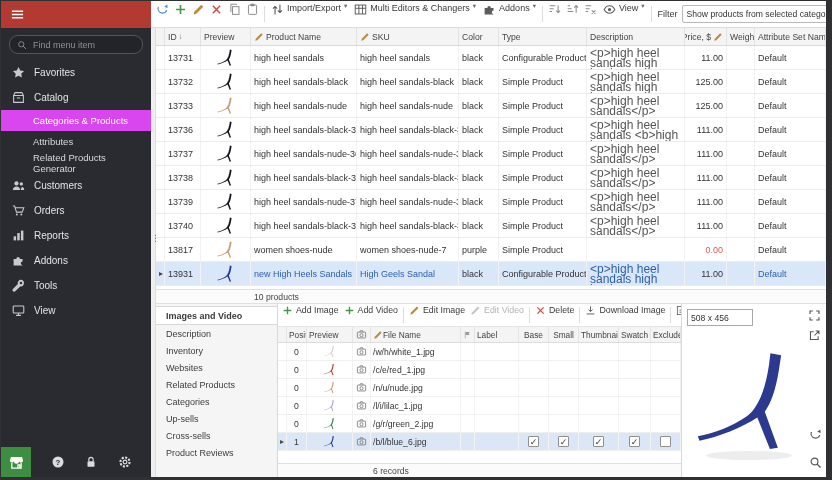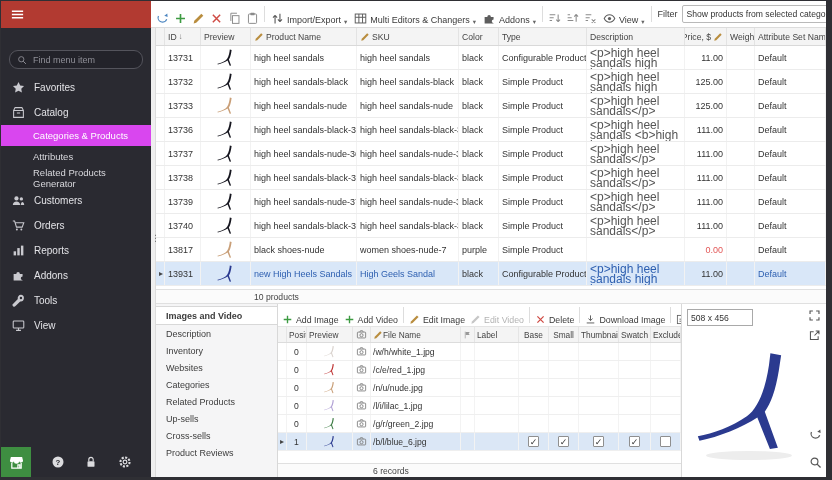--- a/index.html
+++ b/index.html
@@ -7,38 +7,38 @@
   .window{position:relative;width:832px;height:480px;background:#2f2f34;box-sizing:border-box;padding:1px 6px 3px 1px}
   .inner{position:relative;width:825px;height:476px;background:#fff;overflow:hidden}
   svg{display:block}
   .i{width:13px;height:13px;flex:none}
   button{font-family:inherit;cursor:pointer}
 
   
   #sidebar{position:absolute;left:0;top:0;width:150px;height:100%;background:#2a2a31;color:#e3e3e7}
   #side-head{height:27px;background:#b23a31;display:flex;align-items:center;padding-left:9px}
   #side-head .i{width:15px;height:15px;color:#fff}
-  #side-search{margin:22px 8px 6px;height:17px;border:1px solid #54545c;border-radius:9px;background:#23232a;display:flex;align-items:center;gap:4px;padding:0 7px}
+  #side-search{margin:7px 8px 6px;height:17px;border:1px solid #54545c;border-radius:9px;background:#23232a;display:flex;align-items:center;gap:4px;padding:0 7px}
   #side-search .i{width:10px;height:10px;color:#8f8f97}
   #side-search input{background:none;border:none;outline:none;color:#cfcfd4;font-size:9px;width:100%;font-family:inherit}
   #side-search input::placeholder{color:#8f8f97}
   .side-item{height:25px;display:flex;align-items:center;gap:9px;padding-left:11px;font-size:10px;cursor:pointer}
   .si{width:13px;height:13px;color:#c9c9cf;flex:none}
   .side-sub{height:21px;display:flex;align-items:center;padding-left:32px;font-size:9.5px;color:#d8d8dd;cursor:pointer}
   .side-sub.selected{background:#d946ef;color:#fff}
   #side-bottom{position:absolute;bottom:0;left:0;width:100%;height:30px;display:flex;align-items:center}
   #store-tile{width:30px;height:30px;background:#3e8e41;border:none;display:flex;align-items:center;justify-content:center}
   #store-tile .i{width:15px;height:15px;color:#fff}
   #side-bottom .rest{flex:1;display:flex;justify-content:space-evenly;align-items:center}
   .sb-btn{background:none;border:none;padding:0}
   .sb-btn .i{width:14px;height:14px;color:#dcdcdf}
 
   
   #main-toolbar{position:absolute;left:150px;top:0;right:0;height:27px;background:#fff;border-bottom:1px solid #dcdcdc;display:flex;align-items:center;padding:0 3px;gap:1px;overflow:hidden;white-space:nowrap;box-sizing:border-box}
-  .tb{display:inline-flex;align-items:flex-end;gap:3px;border:none;background:none;font-size:9px;color:#3a3a3a;padding:0 3px;height:22px;flex:none}
+  .tb{display:inline-flex;align-items:flex-start;gap:3px;border:none;background:none;font-size:9px;color:#3a3a3a;padding:0 3px;height:22px;flex:none}
   .ico{padding:0 2px}
   .sep{width:1px;height:16px;background:#ddd;margin:0 2px;flex:none}
   .caret{font-size:6.5px;color:#666;line-height:1}
   .lbl{font-size:9px;color:#3a3a3a;padding:0 3px;flex:none}
   .combo{flex:none;display:inline-flex;align-items:center;justify-content:space-between;gap:3px;width:166px;height:18px;border:1px solid #b9b9b9;border-radius:2px;padding:0 4px;font-size:8.6px;color:#333;background:#fff;cursor:pointer;overflow:hidden;box-sizing:border-box}
   .combo-val{white-space:nowrap;overflow:hidden;text-overflow:ellipsis}
   .c-blue{color:#4b85c0}.c-green{color:#3d9b42}.c-yellow{color:#b98d3e}.c-red{color:#cf4a43}.c-gray{color:#8b8b8b}.c-dgray{color:#5d5d5d}
 
   
   #splitter{position:absolute;left:150px;top:27px;width:5px;bottom:0;background:#efefef;border-right:1px solid #dcdcdc;box-sizing:border-box;cursor:col-resize}
@@ -619,21 +619,21 @@
         </div>
 
         <div class="pg-row pgcols">
           <div class="ind"></div>
           <div>13817</div>
           <div class="prev">
               <svg class="shoe" style="color: rgb(201, 159, 120);">
                 <use href="#i-shoe"></use>
               </svg>
             </div>
-          <div class="sel-blue">black shoes-nude</div>
+          <div class="sel-blue">women shoes-nude</div>
           <div class="sel-blue">women shoes-nude-7</div>
           <div>purple</div>
           <div>Simple Product</div>
           <div class="desc sel-blue"></div>
           <div class="price red">0.00</div>
           <div></div>
           <div class="sel-blue">Default</div>
         </div>
 
         <div class="pg-row pgcols selected">
@@ -672,25 +672,25 @@
 
       <div class="tab">
         <span>Inventory</span>
       </div>
 
       <div class="tab">
         <span>Websites</span>
       </div>
 
       <div class="tab">
+        <span>Related Products</span>
+      </div>
+
+      <div class="tab">
         <span>Categories</span>
-      </div>
-
-      <div class="tab">
-        <span>Related Products</span>
       </div>
 
       <div class="tab">
         <span>Up-sells</span>
       </div>
 
       <div class="tab">
         <span>Cross-sells</span>
       </div>
 

